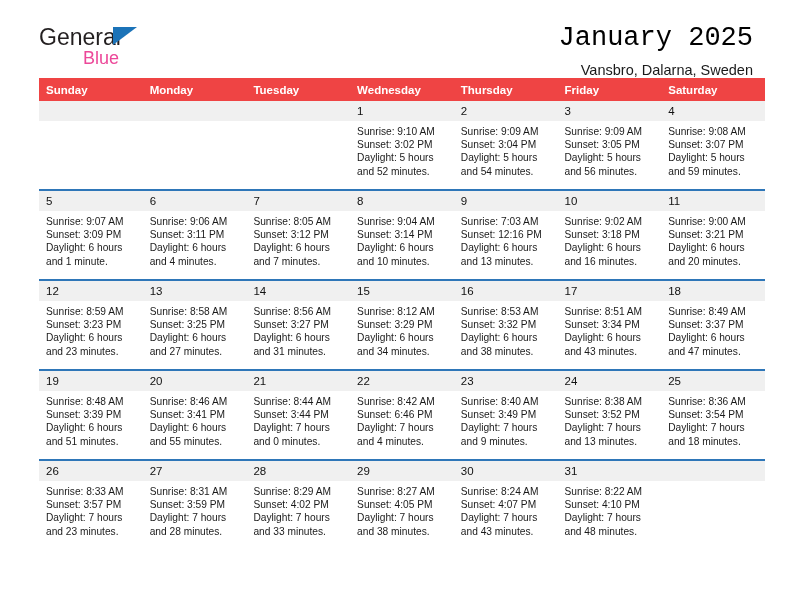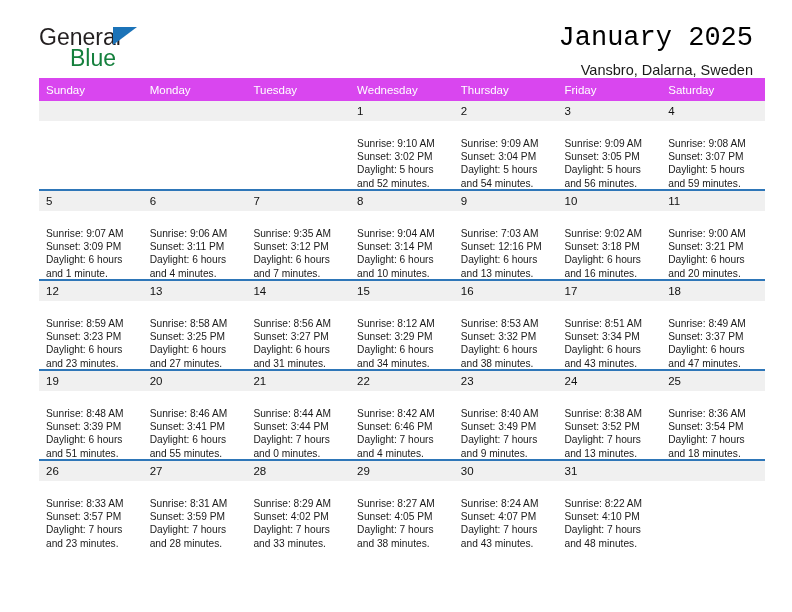--- a/index.html
+++ b/index.html
@@ -49,25 +49,25 @@
   .brand-tri {
     position: absolute;
     left: 74px;
     top: 2px;
     width: 0;
     height: 0;
     border-left: 24px solid #1b73b8;
     border-bottom: 18px solid transparent;
   }
   .brand-blue {
-    font-size: 23px;
-    color: #15803d;
+    font-size: 18px;
+    color: #ec4899;
     display: block;
     position: absolute;
-    left: 31px;
+    left: 44px;
     top: 21px;
     line-height: 24px;
   }
   .titles {
     text-align: right;
     margin-top: 22px;
   }
   .cal-title {
     font-size: 27px;
     color: #000;
@@ -83,23 +83,23 @@
     white-space: nowrap;
   }
 
   
   .calendar {
     width: 726px;
     border-collapse: collapse;
     table-layout: fixed;
   }
   .calendar th {
-    background: #d946ef;
+    background: #ef4444;
     color: #ffffff;
-    font-weight: normal;
+    font-weight: bold;
     font-size: 11.5px;
     text-align: left;
     padding: 5px 0 5px 7px;
     height: 13px;
     border: none;
   }
   .calendar td {
     width: 103.7px;
     padding: 0;
     vertical-align: top;
@@ -126,21 +126,20 @@
     line-height: 14px;
   }
   .daynum.empty {
     color: transparent;
   }
   .info {
     padding: 4px 6px 0 7px;
     font-size: 10.2px;
     line-height: 13.2px;
     color: #1a1a1a;
-    margin-top: 12px;
   }
   .info div { white-space: nowrap; }
 </style>
 </head>
 <body>
 
 <div class="page">
 
   <div class="header">
     <div class="brand">
@@ -251,21 +250,21 @@
                 <div>Sunset: 3:11 PM</div>
                 <div>Daylight: 6 hours</div>
                 <div>and 4 minutes.</div>
               </div>
             </div>
           </td>
           <td>
             <div class="cell">
               <div class="daynum">7</div>
               <div class="info">
-                <div>Sunrise: 9:35 AM</div>
+                <div>Sunrise: 8:05 AM</div>
                 <div>Sunset: 3:12 PM</div>
                 <div>Daylight: 6 hours</div>
                 <div>and 7 minutes.</div>
               </div>
             </div>
           </td>
           <td>
             <div class="cell">
               <div class="daynum">8</div>
               <div class="info">

